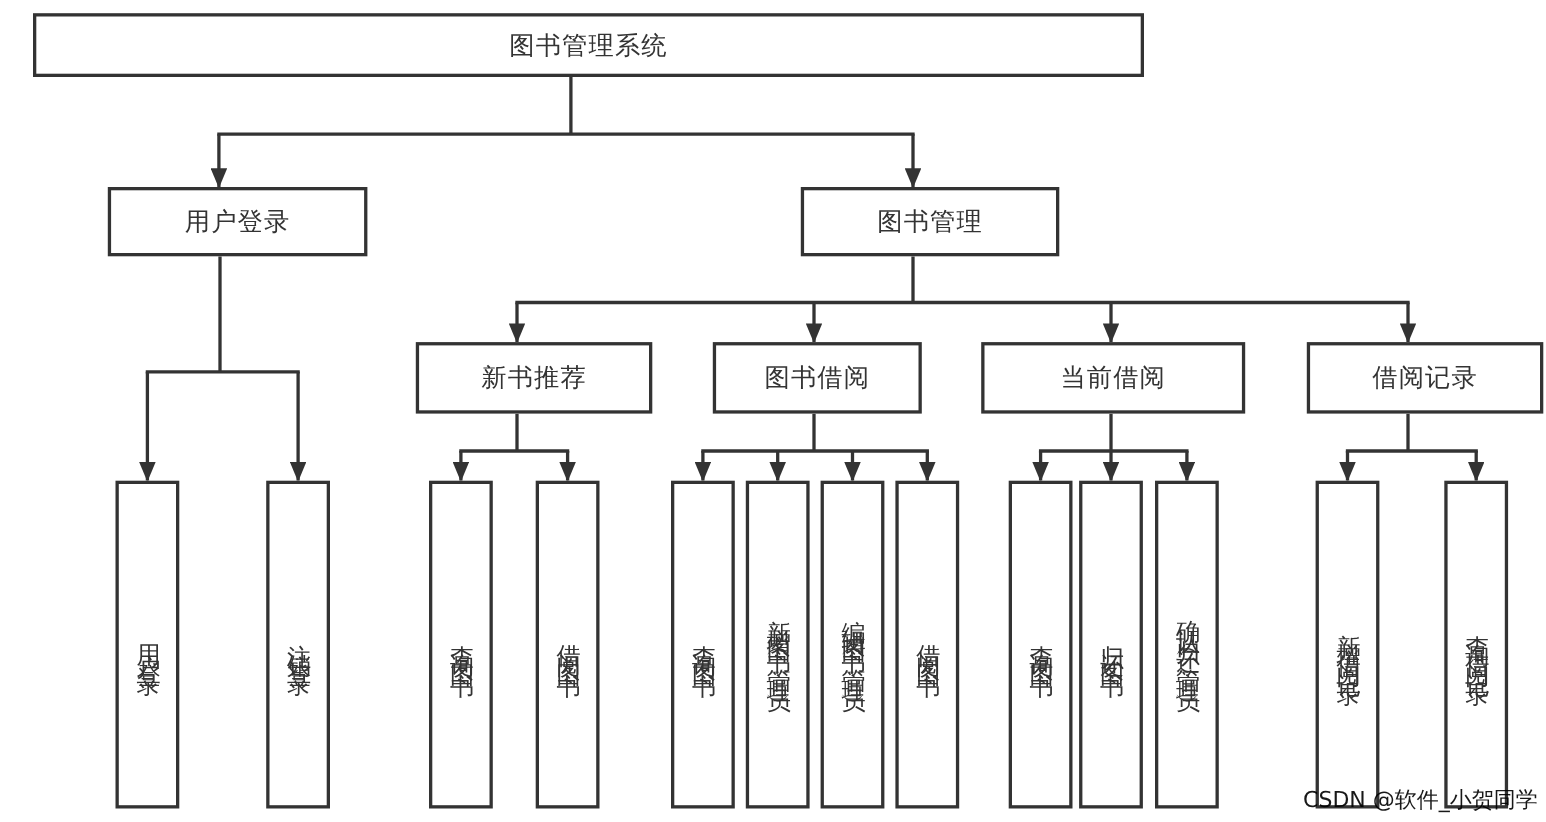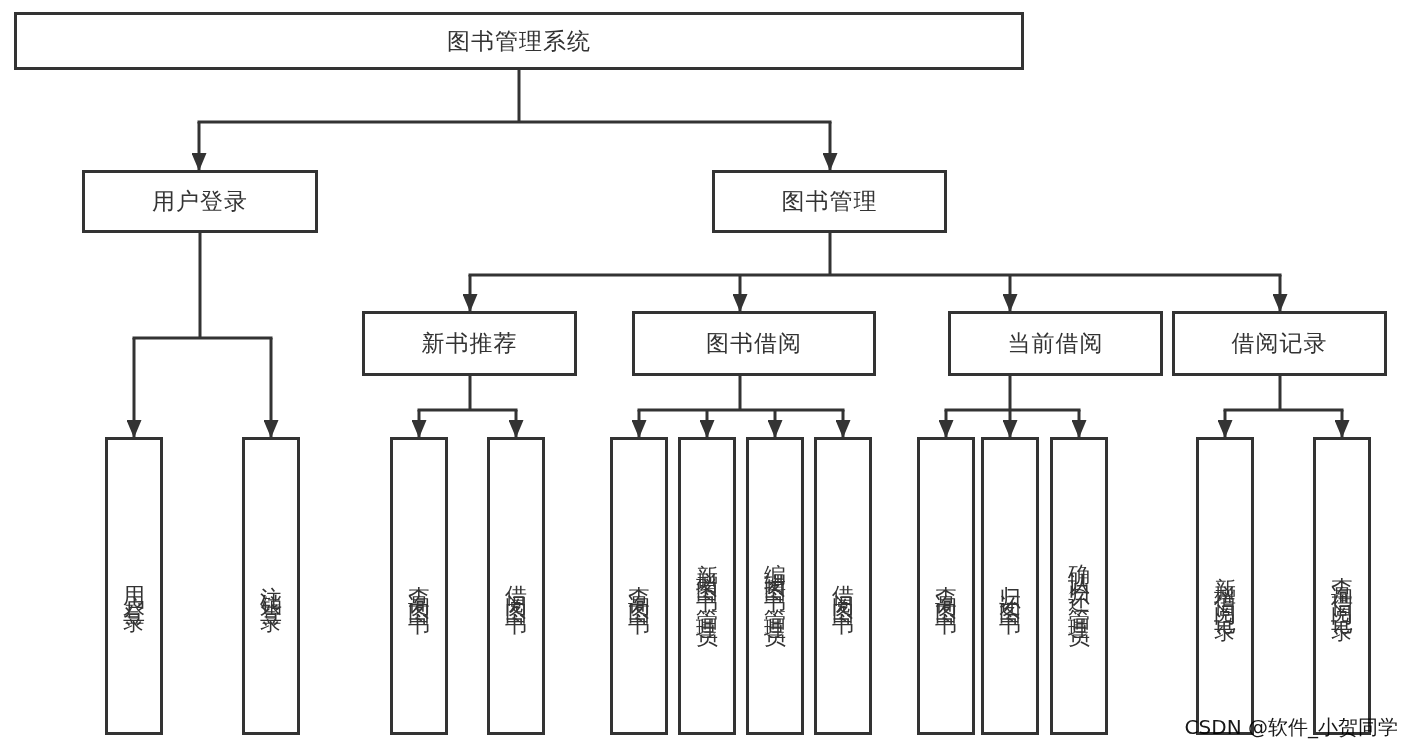--- a/index.html
+++ b/index.html
@@ -35,20 +35,21 @@
     color: #333333;
     display: flex;
     align-items: center;
     justify-content: center;
     text-align: center;
   }
   .hbox {
     font-size: 23px;
     letter-spacing: 1px;
     white-space: nowrap;
+    margin-left: 16px;
   }
   .vbox {
     writing-mode: vertical-rl;
     font-size: 22px;
     letter-spacing: 9px;
     line-height: 1;
   }
   .watermark {
     position: absolute;
     right: 7px;
@@ -107,22 +108,22 @@
     <path class="ln" d="M1225,410 V437" marker-end="url(#ah)"></path>
     <path class="ln" d="M1342,410 V437" marker-end="url(#ah)"></path>
   </svg>
 
   <div class="box hbox" style="left:14px; top:12px; width:1010px; height:58px;">图书管理系统</div>
 
   <div class="box hbox" style="left:82px; top:170px; width:236px; height:63px;">用户登录</div>
   <div class="box hbox" style="left:712px; top:170px; width:235px; height:63px;">图书管理</div>
 
   <div class="box hbox" style="left:362px; top:311px; width:215px; height:65px;">新书推荐</div>
-  <div class="box hbox" style="left:632px; top:311px; width:244px; height:65px;">图书借阅</div>
-  <div class="box hbox" style="left:948px; top:311px; width:215px; height:65px;">当前借阅</div>
+  <div class="box hbox" style="left:632px; top:311px; width:190px; height:65px;">图书借阅</div>
+  <div class="box hbox" style="left:876px; top:311px; width:240px; height:65px;">当前借阅</div>
   <div class="box hbox" style="left:1172px; top:311px; width:215px; height:65px;">借阅记录</div>
 
   <div class="box vbox" style="left:105px; top:437px; width:58px; height:298px;">用户登录</div>
   <div class="box vbox" style="left:242px; top:437px; width:58px; height:298px;">注销登录</div>
 
   <div class="box vbox" style="left:390px; top:437px; width:58px; height:298px;">查询图书</div>
   <div class="box vbox" style="left:487px; top:437px; width:58px; height:298px;">借阅图书</div>
 
   <div class="box vbox" style="left:610px; top:437px; width:58px; height:298px;">查询图书</div>
   <div class="box vbox" style="left:678px; top:437px; width:58px; height:298px;">新增图书（管理员）</div>

